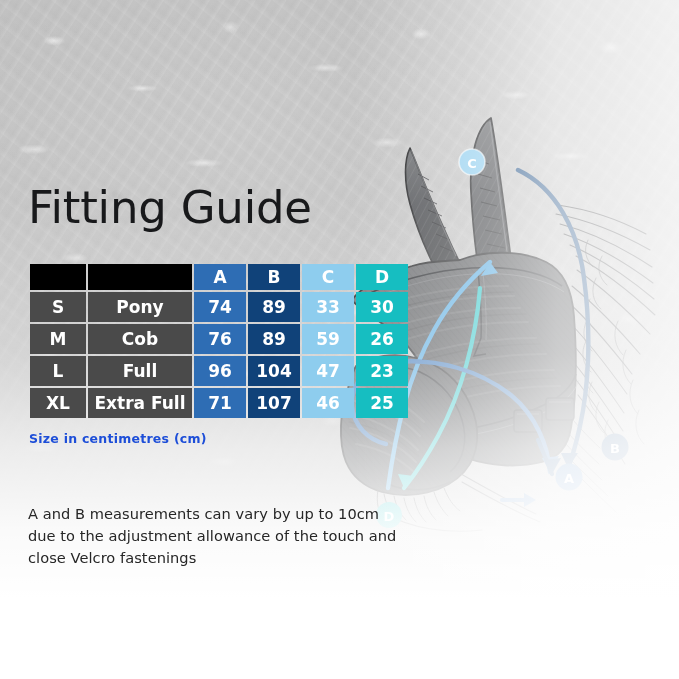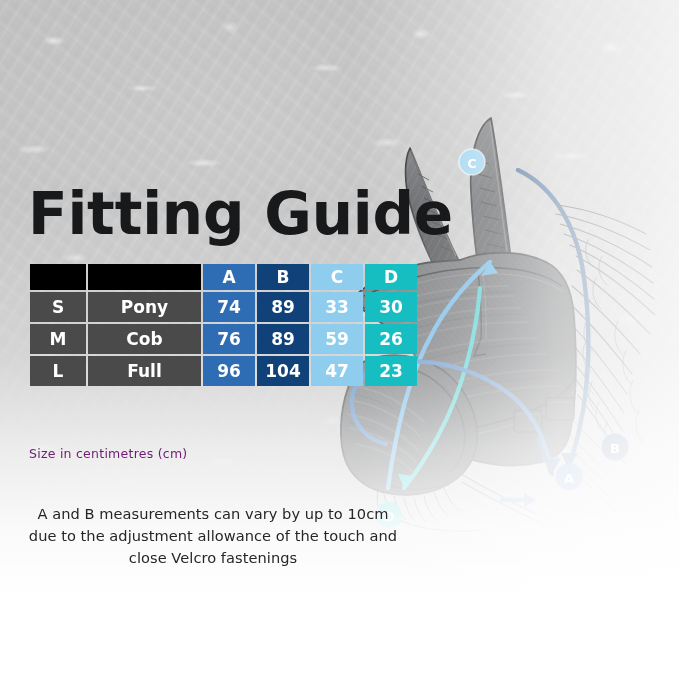--- a/index.html
+++ b/index.html
@@ -115,22 +115,22 @@
     position: absolute;
     inset: 0;
     background: radial-gradient(ellipse 120% 90% at 35% 18%, rgba(255,255,255,.10), rgba(110,110,110,.16) 95%);
   }
 
   
   .title {
     position: absolute;
     left: 28px;
     top: 185px;
-    font-size: 58px;
-    font-weight: 700;
+    font-size: 45px;
+    font-weight: 400;
     color: #18191b;
     letter-spacing: -0.2px;
     line-height: 1;
     font-family: "DejaVu Sans", sans-serif;
     white-space: nowrap;
   }
 
   
   .size-table {
     position: absolute;
@@ -148,53 +148,53 @@
     vertical-align: middle;
     height: 30px;
     font-size: 17px;
     font-weight: 700;
     color: #ffffff;
     font-family: "DejaVu Sans", sans-serif;
     line-height: 1;
   }
   .size-table thead td, .size-table thead th { height: 26px; }
   .col-size  { width: 56px; }
-  .col-name  { width: 113px; }
+  .col-name  { width: 104px; }
   .col-m     { width: 52px; }
 
   .cell-blank { background: #000000; }
   .cell-grey  { background: #4a4a4a; }
   .cell-a     { background: #2e6db4; }
   .cell-b     { background: #104279; }
   .cell-c     { background: #8ecdee; }
   .cell-d     { background: #16bec1; }
 
   .cell-c, .cell-d { color: #ffffff; }
 
   .table-note {
     position: absolute;
     left: 29px;
-    top: 446px;
+    top: 431px;
     font-size: 12.5px;
-    color: #701a75;
+    color: #1d4ed8;
     letter-spacing: .25px;
     font-family: "DejaVu Sans", sans-serif;
+    font-weight: bold;
   }
 
   .body-note {
     position: absolute;
     left: 28px;
     top: 503px;
     width: 370px;
     font-size: 14.6px;
     line-height: 22px;
     color: #262626;
     letter-spacing: .05px;
     font-family: "DejaVu Sans", sans-serif;
-    text-align: center;
   }
 
   
   .illus {
     position: absolute;
     left: 350px;
     top: 110px;
     width: 329px;
     height: 430px;
   }
@@ -498,19 +498,27 @@
         <td class="cell-d col-m">26</td>
       </tr>
       <tr>
         <td class="cell-grey col-size">L</td>
         <td class="cell-grey col-name">Full</td>
         <td class="cell-a col-m">96</td>
         <td class="cell-b col-m">104</td>
         <td class="cell-c col-m">47</td>
         <td class="cell-d col-m">23</td>
       </tr>
+      <tr>
+        <td class="cell-grey col-size">XL</td>
+        <td class="cell-grey col-name">Extra Full</td>
+        <td class="cell-a col-m">71</td>
+        <td class="cell-b col-m">107</td>
+        <td class="cell-c col-m">46</td>
+        <td class="cell-d col-m">25</td>
+      </tr>
     </tbody>
   </table>
 
   <div class="table-note">Size in centimetres (cm)</div>
   <div class="body-note">A and B measurements can vary by up to 10cm due to the adjustment allowance of the touch and close Velcro fastenings</div>
 
 </div>
 
 </body></html>

